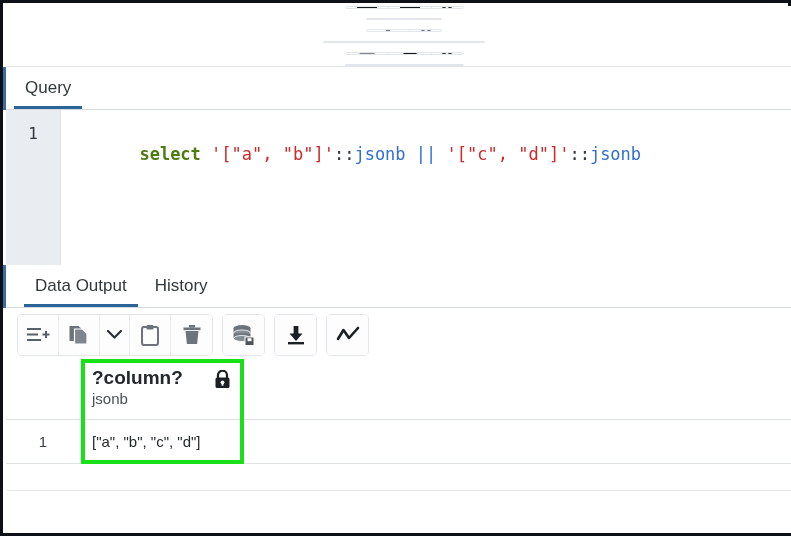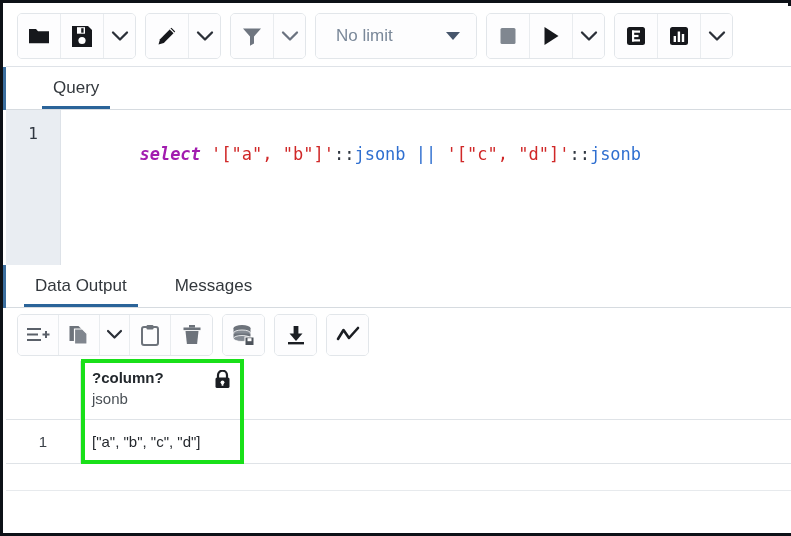--- a/index.html
+++ b/index.html
@@ -37,20 +37,21 @@
     position: absolute;
     left: 3px; top: 3px;
     width: 785px; height: 61px;
     box-sizing: border-box;
     background: #ffffff;
     border-bottom: 1px solid #dfe3e8;
     display: flex;
     align-items: center;
     padding-left: 11px;
     gap: 9px;
+    flex-direction: column;
   }
   .btn-group {
     display: flex;
     align-items: stretch;
     border: 1px solid #e2e6ea;
     border-radius: 5px;
     background: #fafbfc;
     height: 44px;
     overflow: hidden;
   }
@@ -89,21 +90,21 @@
   
   #query-tabstrip {
     position: absolute;
     left: 3px; top: 64px;
     width: 785px; height: 43px;
     box-sizing: border-box;
     background: #ffffff;
     border-bottom: 1px solid #d6dbe0;
     display: flex;
     align-items: flex-end;
-    padding-left: 36px;
+    padding-left: 8px;
   }
   .tab {
     font-size: 17px;
     color: #33383d;
     padding: 0 11px 8px 11px;
     cursor: pointer;
     border-bottom: 3px solid transparent;
     margin-right: 6px;
     white-space: nowrap;
   }
@@ -130,38 +131,37 @@
     color: #2f3640;
   }
   #editor-code {
     flex: 1;
     padding: 14px 0 0 17px;
     font-family: "DejaVu Sans Mono", monospace;
     font-size: 17px;
     line-height: 20px;
     white-space: pre;
   }
-  .kw   { color: #a21caf; font-weight: bold; font-style: italic; }
+  .kw   { color: #4d7c0f; font-weight: bold; }
   .str  { color: #d02828; }
   .typ  { color: #2f6fd0; }
   .op   { color: #2f6fd0; }
   .punc { color: #2f3640; }
 
   
   #results-tabstrip {
     position: absolute;
     left: 3px; top: 262px;
     width: 785px; height: 43px;
     box-sizing: border-box;
     background: #ffffff;
     border-bottom: 1px solid #d6dbe0;
     display: flex;
     align-items: flex-end;
     padding-left: 18px;
-    gap: 20px;
   }
 
   
   #results-toolbar {
     position: absolute;
     left: 3px; top: 305px;
     width: 785px; height: 53px;
     box-sizing: border-box;
     background: #ffffff;
     display: flex;
@@ -193,21 +193,21 @@
     background: #ffffff;
   }
   #col-header {
     width: 160px;
     box-sizing: border-box;
     padding: 7px 9px 0 11px;
     position: relative;
     background: #ffffff;
   }
   .col-name {
-    font-size: 15px;
+    font-size: 19px;
     font-weight: bold;
     color: #23282d;
     line-height: 19px;
   }
   .col-type {
     font-size: 15px;
     color: #4a5056;
     line-height: 19px;
     margin-top: 2px;
   }
@@ -402,21 +402,21 @@
       <span>1</span>
     </div>
     <div id="editor-code">
       <span class="kw">select</span><span class="punc"> </span><span class="str">'["a", "b"]'</span><span class="punc">::</span><span class="typ">jsonb</span><span class="punc"> </span><span class="op">||</span><span class="punc"> </span><span class="str">'["c", "d"]'</span><span class="punc">::</span><span class="typ">jsonb</span>
     </div>
   </div>
 
   <div class="blue-accent" style="top:262px;height:43px;"></div>
   <div id="results-tabstrip">
     <div class="tab active">Data Output</div>
-    <div class="tab">Messages</div>
+    <div class="tab">History</div>
   </div>
 
   <div id="results-toolbar">
 
     <div class="btn-group">
       <div class="tb-btn">
         <span>
           <svg width="24" height="20" viewBox="0 0 24 20">
             <rect x="1" y="3" width="14" height="2" fill="#5a6069"></rect>
             <rect x="1" y="8.5" width="11" height="2" fill="#5a6069"></rect>

